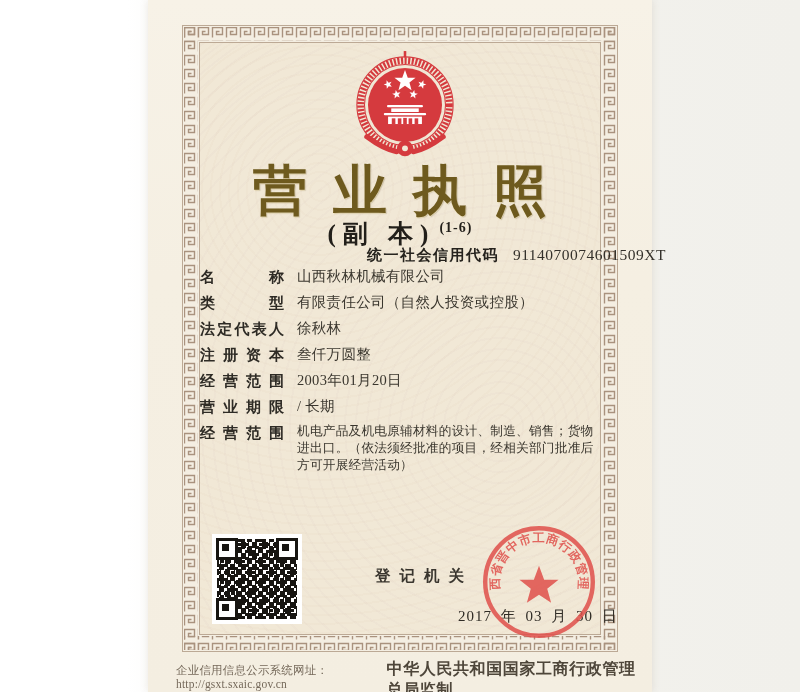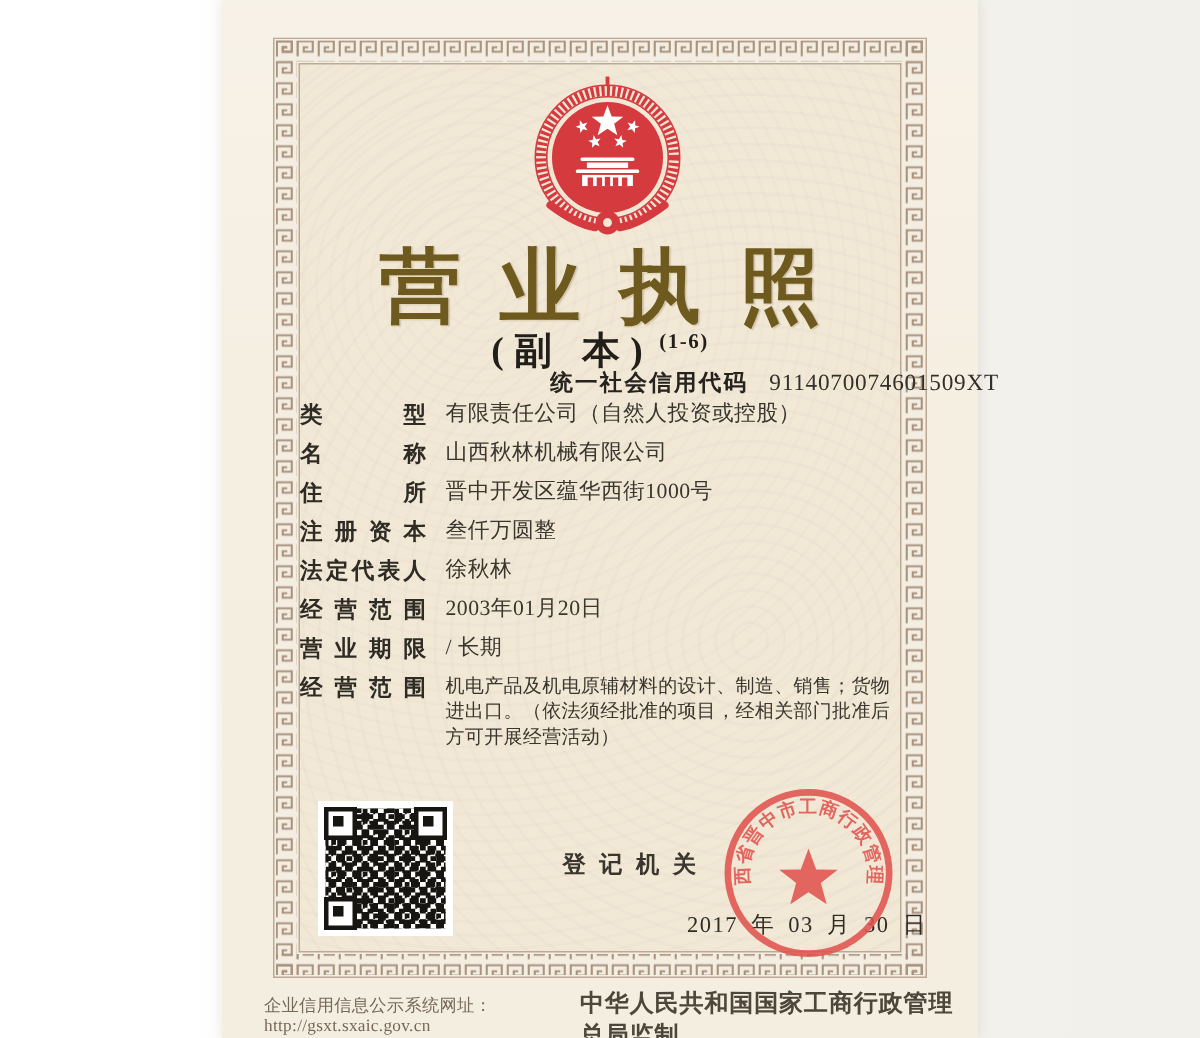--- a/index.html
+++ b/index.html
@@ -112,38 +112,34 @@
     <span class="copy-label">(副 本)</span><span class="copy-number">(1-6)</span>
   </div>
 
   <div class="code-row">
     <span class="code-label">统一社会信用代码</span>
     <span class="code-value">9114070074601509XT</span>
   </div>
 
   <div class="fields">
     <div class="frow">
+      <span class="flabel">名称</span>
+      <span class="fvalue">山西秋林机械有限公司</span>
+    </div>
+    <div class="frow">
       <span class="flabel">类型</span>
       <span class="fvalue">有限责任公司（自然人投资或控股）</span>
     </div>
     <div class="frow">
-      <span class="flabel">名称</span>
-      <span class="fvalue">山西秋林机械有限公司</span>
-    </div>
-    <div class="frow">
-      <span class="flabel">住所</span>
-      <span class="fvalue">晋中开发区蕴华西街1000号</span>
+      <span class="flabel">法定代表人</span>
+      <span class="fvalue">徐秋林</span>
     </div>
     <div class="frow">
       <span class="flabel">注册资本</span>
       <span class="fvalue">叁仟万圆整</span>
-    </div>
-    <div class="frow">
-      <span class="flabel">法定代表人</span>
-      <span class="fvalue">徐秋林</span>
     </div>
     <div class="frow">
       <span class="flabel">经营范围</span>
       <span class="fvalue">2003年01月20日</span>
     </div>
     <div class="frow">
       <span class="flabel">营业期限</span>
       <span class="fvalue">/ 长期</span>
     </div>
     <div class="frow scope">

